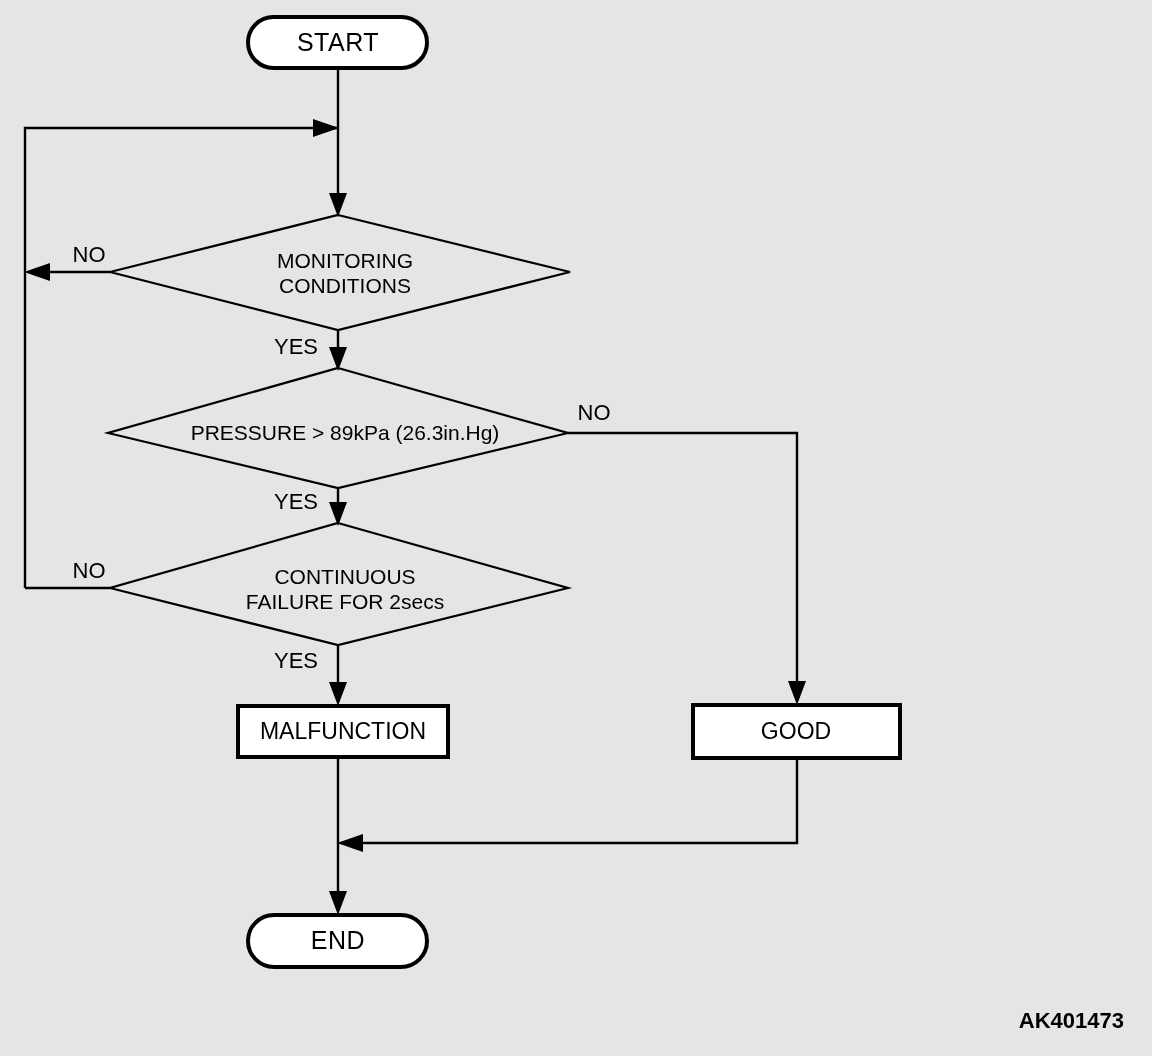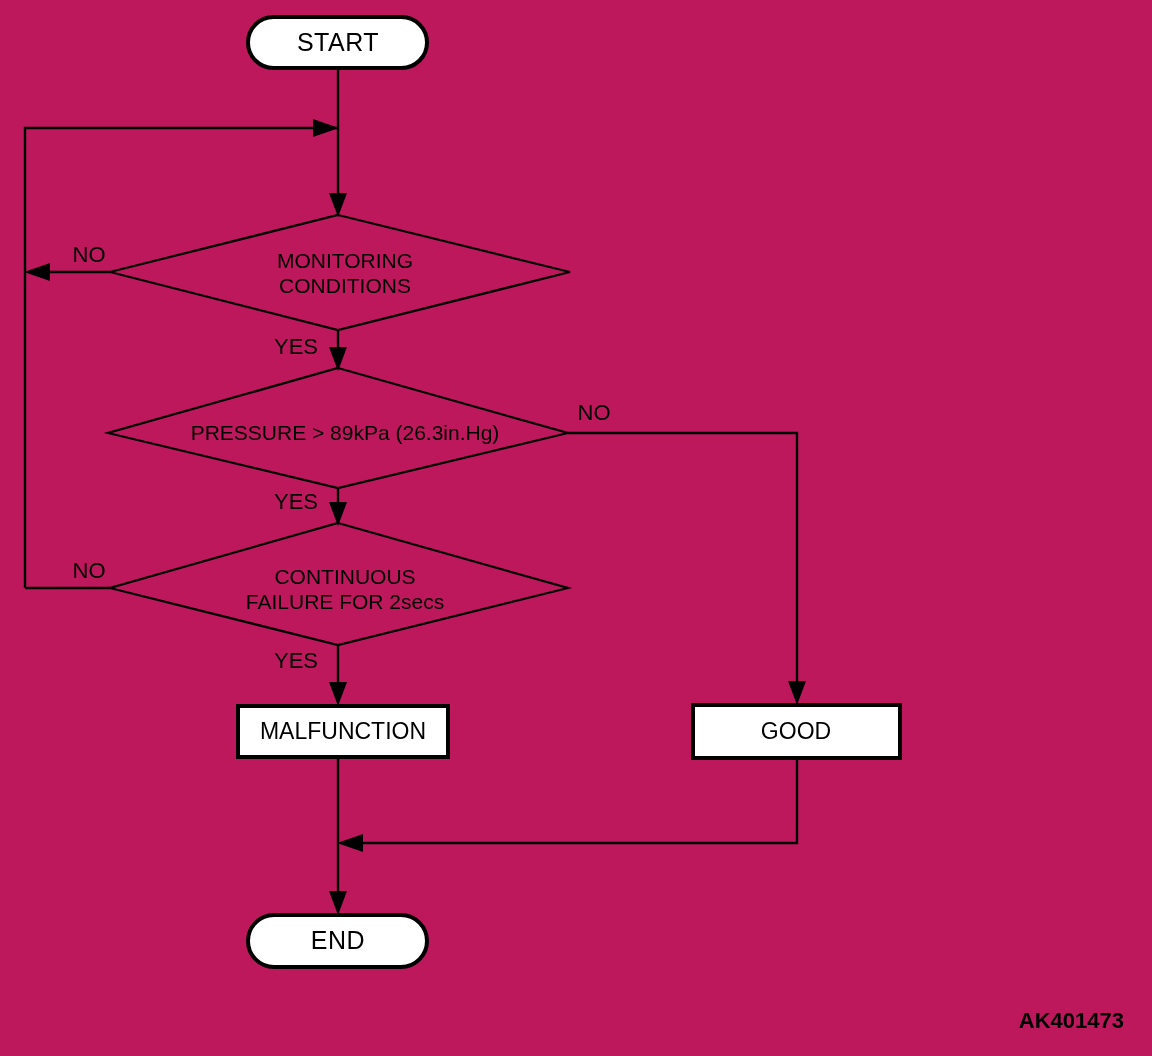--- a/index.html
+++ b/index.html
@@ -5,21 +5,21 @@
 <style>
   html,body{margin:0;padding:0;background:#ffffff;}
   body{
     font-family:"Liberation Sans", sans-serif;
     color:#000000;
   }
   #page{
     position:relative;
     width:1152px;
     height:1056px;
-    background:#be185d;
+    background:#e5e5e5;
     overflow:hidden;
   }
   #flow-svg{
     position:absolute;
     left:0; top:0;
     width:1152px;
     height:1056px;
   }
   .node-text{
     font-family:"Liberation Sans", sans-serif;

